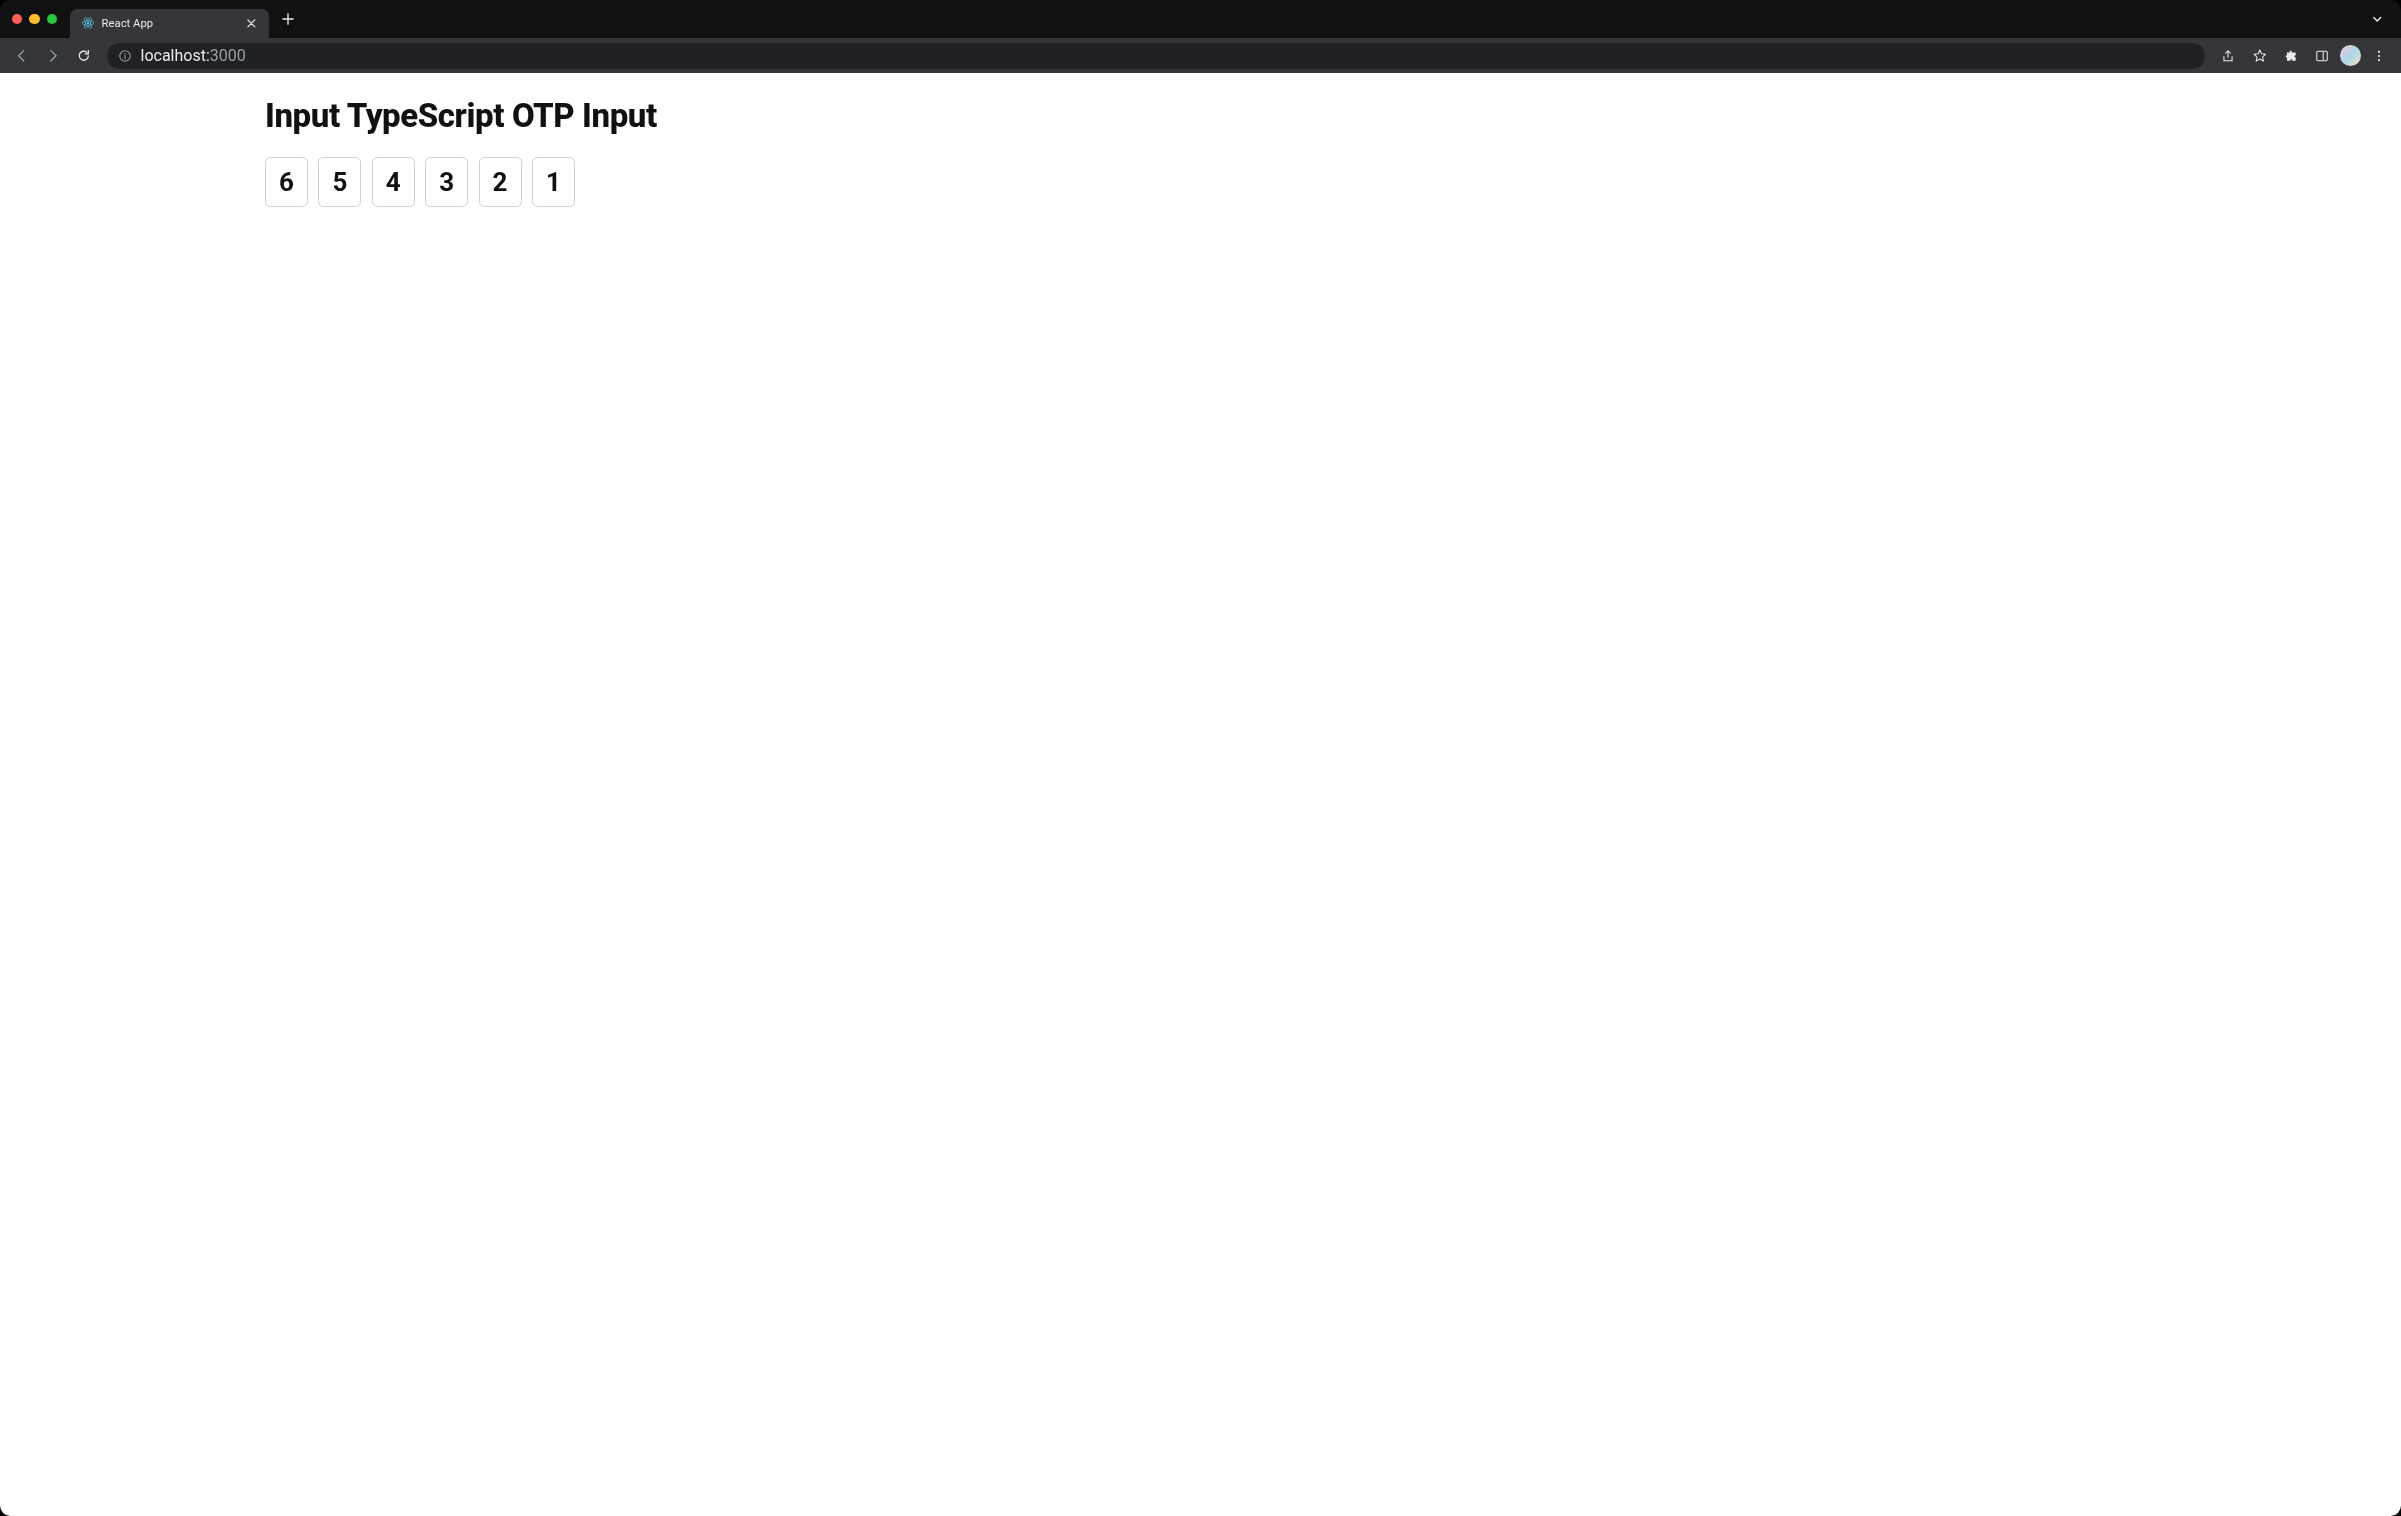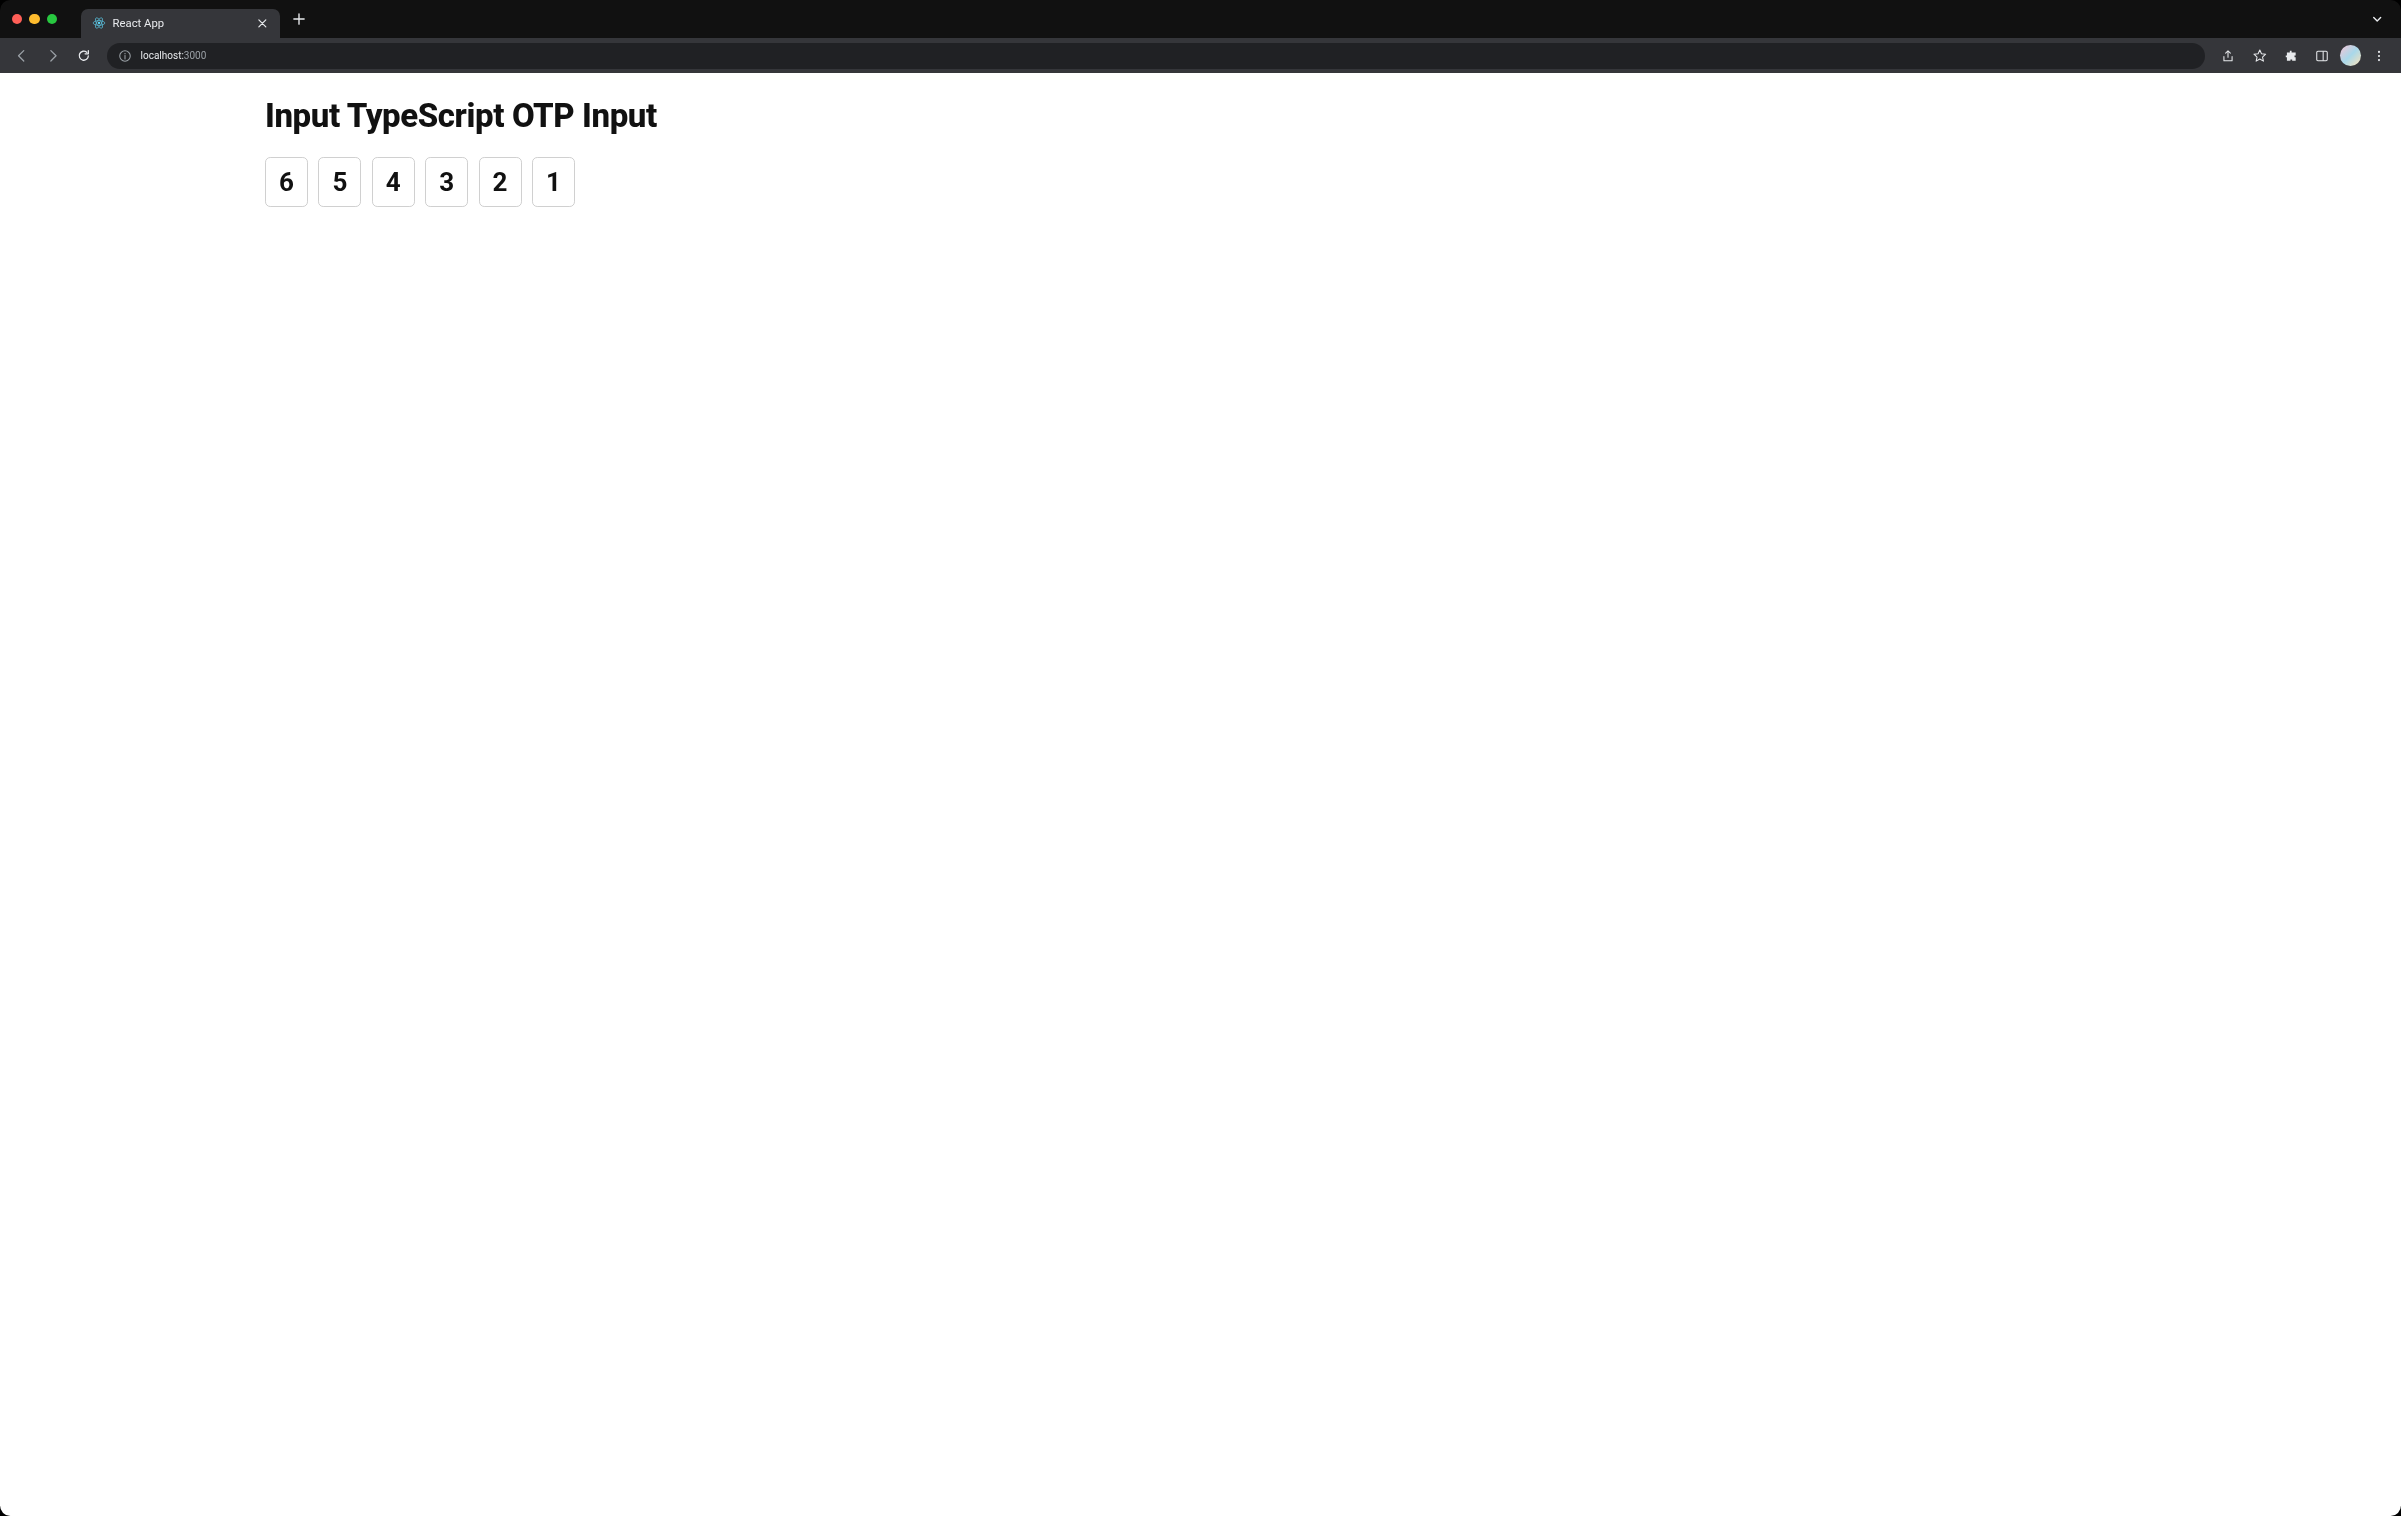--- a/index.html
+++ b/index.html
@@ -26,21 +26,21 @@
       flex-direction: column;
     }
 
     
     .title-bar {
       background: #111;
       height: 38px;
       display: flex;
       align-items: center;
       padding: 0 12px;
-      gap: 24px;
+      gap: 13px;
     }
 
     .traffic-lights {
       display: flex;
       gap: 7px;
       align-items: center;
     }
 
     .traffic-light {
       width: 10.4px;
@@ -156,21 +156,21 @@
 
     .site-info-icon {
       color: #9aa0a6;
       display: flex;
       align-items: center;
     }
 
     .url-text {
       flex: 1;
       color: #e8eaed;
-      font-size: 10px;
+      font-size: 16px;
       white-space: nowrap;
     }
 
     .url-host {
       color: #e8eaed;
     }
 
     .url-port {
       color: #9aa0a6;
     }

